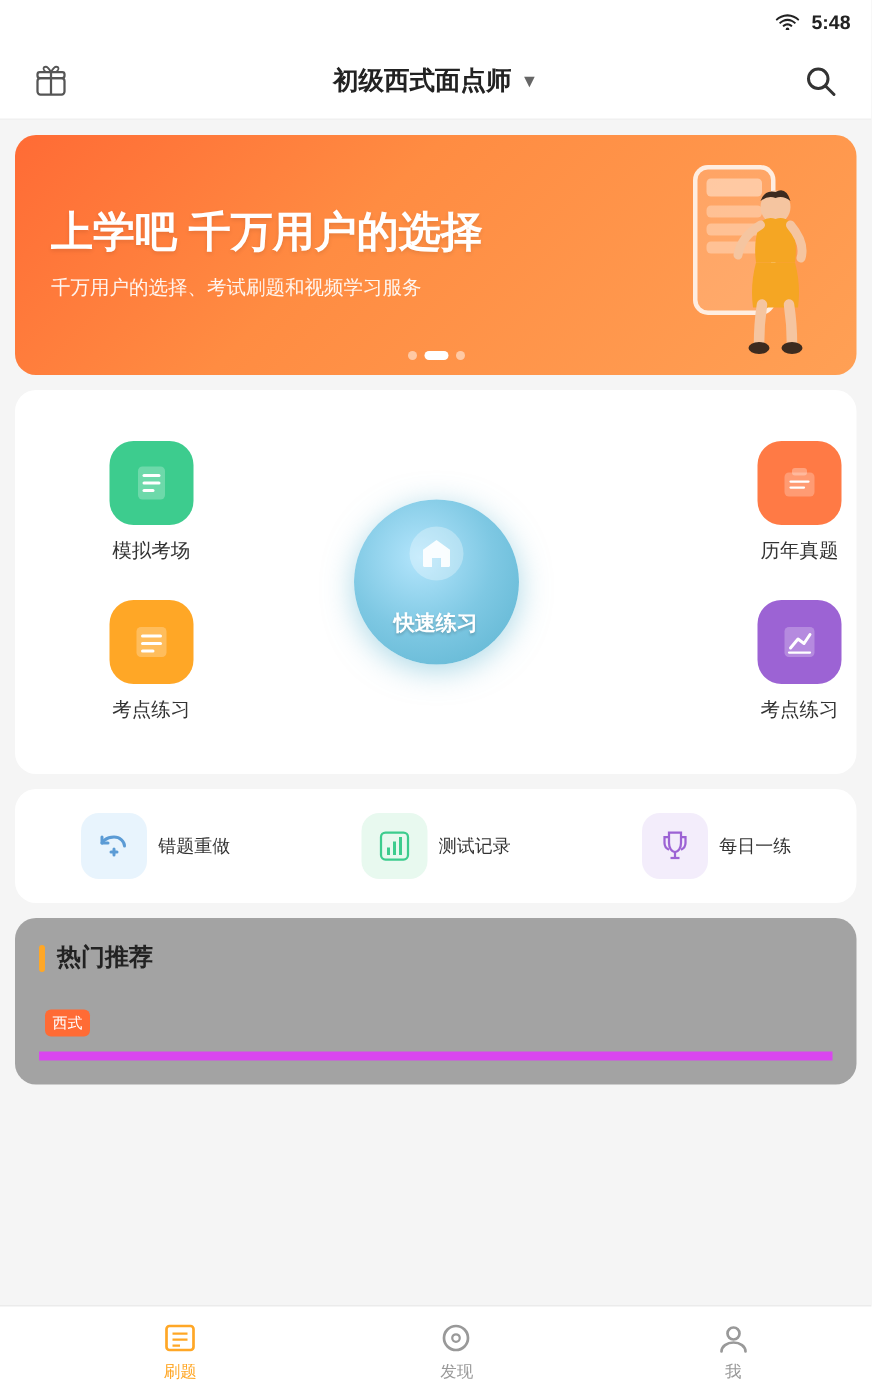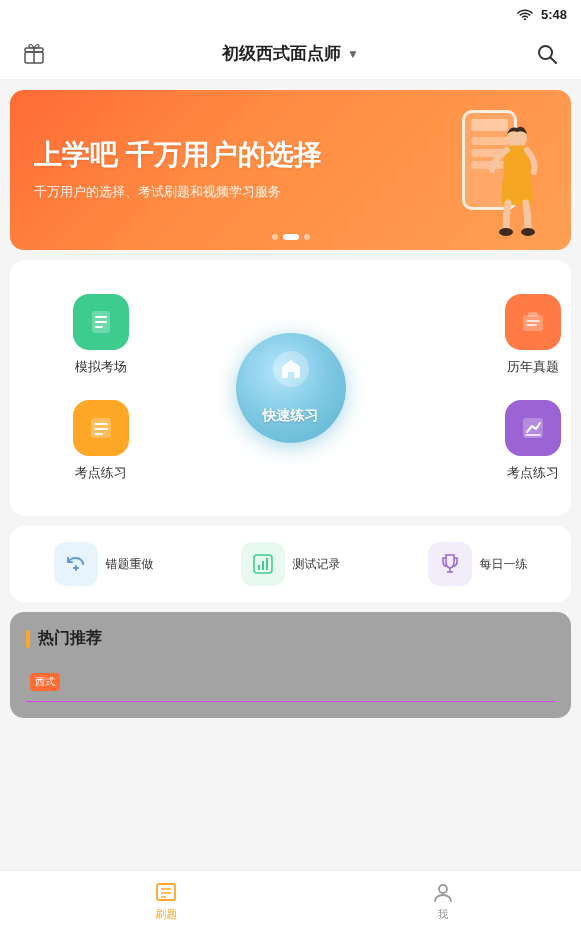--- a/index.html
+++ b/index.html
@@ -282,21 +282,21 @@
       width: 4px;
       height: 18px;
       background: #ffa726;
       border-radius: 2px;
     }
     .hot-item {
       display: flex;
       align-items: center;
       gap: 14px;
       padding: 10px 4px;
-      border-bottom: 1px solid #d946ef;
+      border-bottom: 6px solid #d946ef;
       cursor: pointer;
     }
     .hot-item-tag {
       background: #ff6b35;
       color: #fff;
       font-size: 10px;
       padding: 2px 5px;
       border-radius: 4px;
       white-space: nowrap;
       flex-shrink: 0;
@@ -538,19 +538,28 @@
         <line x1="6" y1="8" x2="16" y2="8" stroke="#ffa726" stroke-width="1.5"></line>
         <line x1="6" y1="12" x2="16" y2="12" stroke="#ffa726" stroke-width="1.5"></line>
         <line x1="6" y1="16" x2="11" y2="16" stroke="#ffa726" stroke-width="1.5"></line>
       </svg>
     </div>
     <span class="nav-label active">刷题</span>
   </div>
   <div class="nav-item">
     <div class="nav-icon">
       <svg width="22" height="22" viewBox="0 0 22 22" fill="none">
+        <circle cx="11" cy="11" r="8" stroke="#999" stroke-width="1.8" fill="none"></circle>
+        <circle cx="11" cy="11" r="2.5" stroke="#999" stroke-width="1.5" fill="none"></circle>
+      </svg>
+    </div>
+    <span class="nav-label">发现</span>
+  </div>
+  <div class="nav-item">
+    <div class="nav-icon">
+      <svg width="22" height="22" viewBox="0 0 22 22" fill="none">
         <circle cx="11" cy="8" r="4" stroke="#999" stroke-width="1.8" fill="none"></circle>
         <path d="M3 20C3 16.7 6.6 14 11 14C15.4 14 19 16.7 19 20" stroke="#999" stroke-width="1.8" stroke-linecap="round" fill="none"></path>
       </svg>
     </div>
     <span class="nav-label">我</span>
   </div>
 </div>
 
 </body></html>

